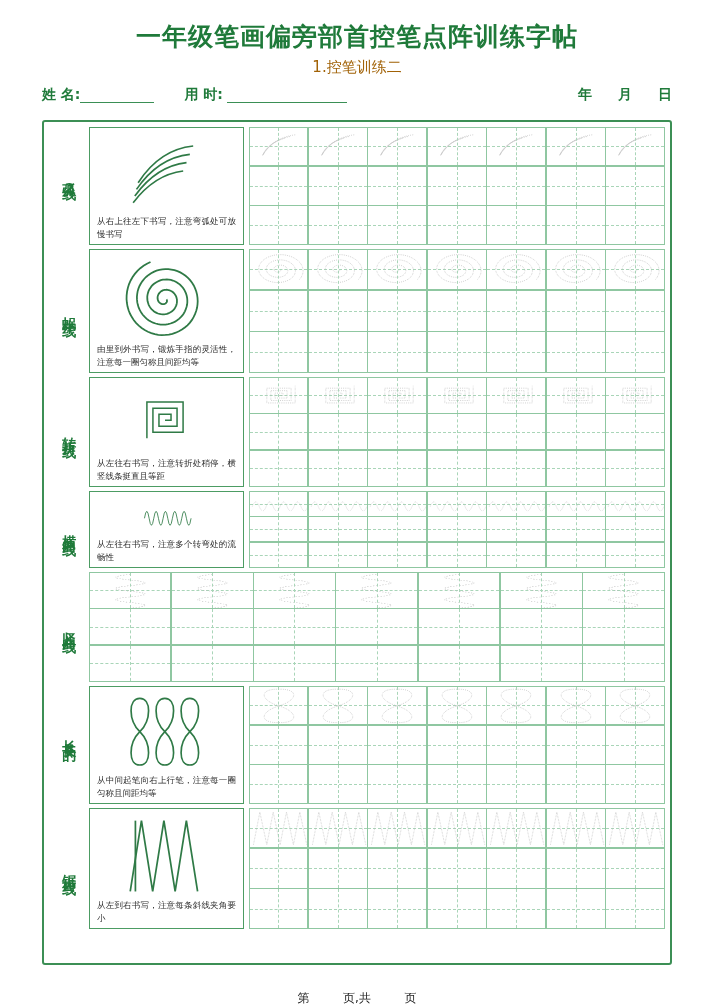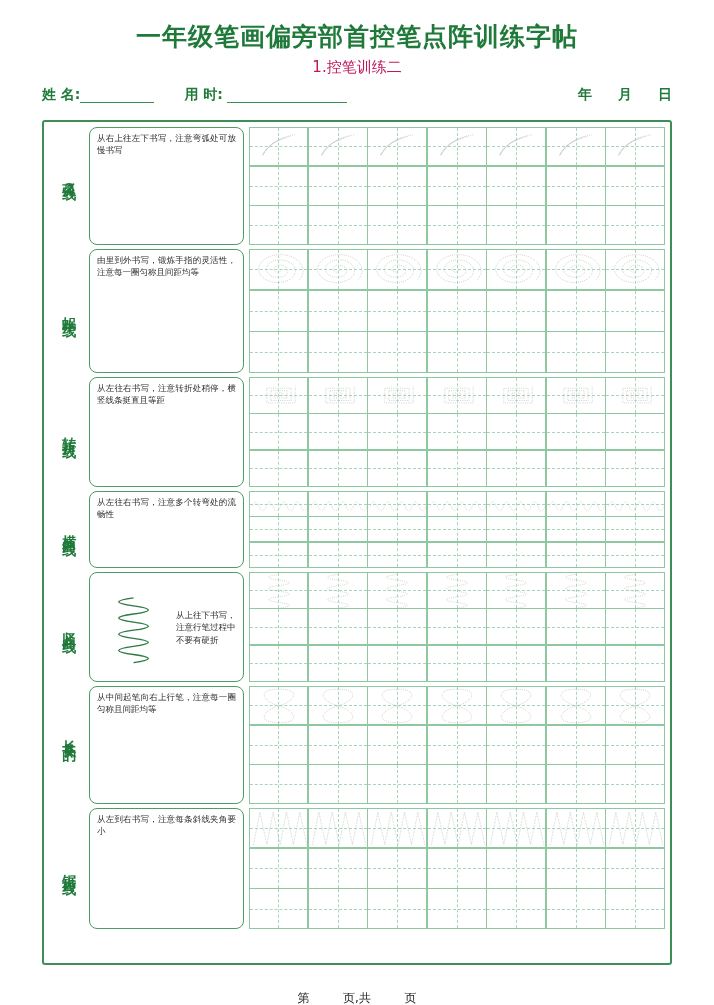--- a/index.html
+++ b/index.html
@@ -26,21 +26,21 @@
     text-align: center;
     color: #1f7a3a;
     font-weight: bold;
     font-size: 25px;
     letter-spacing: 1px;
     margin-top: 20px;
     font-family: "DejaVu Sans", sans-serif;
   }
   .subtitle {
     text-align: center;
-    color: #be185d;
+    color: #a16207;
     font-size: 15px;
     margin-top: 5px;
     font-family: "DejaVu Sans", sans-serif;
   }
   .info-row {
     display: flex;
     align-items: center;
     margin: 9px 42px 1px 42px;
     font-size: 14px;
     color: #1f7a3a;
@@ -91,24 +91,24 @@
     font-weight: bold;
     font-size: 14px;
     letter-spacing: 4px;
     line-height: 1.1;
     font-family: "DejaVu Sans", sans-serif;
   }
   .demo-cell {
     width: 155px;
     box-sizing: border-box;
     border: 1.5px solid #4c9c63;
-    border-radius: 8px;
+    border-radius: 0;
     margin-right: 5px;
     display: flex;
-    flex-direction: row;
+    flex-direction: column;
     padding: 3px 3px 2px 3px;
     box-sizing: border-box;
     background: #fff;
   }
   .demo-inner {
     display: flex;
     flex: 1;
     min-height: 0;
   }
   .demo-art {
@@ -499,30 +499,20 @@
           <div class="gcell"></div>
           <div class="gcell"></div>
           <div class="gcell"></div>
           <div class="gcell"></div>
         </div>
       </div>
       <div class="rowblock" style="height: 110px; margin-bottom: 4px;">
         <div class="label-cell">
           <div class="label-vertical">竖曲线</div>
         </div>
-        <div class="demo-cell">
-          <div class="demo-inner">
-            <div class="demo-art">
-              <svg viewBox="0 0 120 100" style="width:100%;height:100%">
-                <path d="M 60 6 Q 16 12 60 18 Q 104 24 60 30 Q 16 36 60 42 Q 104 48 60 54 Q 16 60 60 66 Q 104 72 60 78 Q 16 84 60 90 Q 104 96 60 102" fill="none" stroke="#2f7a46" stroke-width="2"></path>
-              </svg>
-            </div>
-            <div class="demo-desc side">从上往下书写，注意行笔过程中不要有硬折</div>
-          </div>
-        </div>
         <div class="grid-area" style="grid-template-columns: repeat(7, 1fr); grid-template-rows: repeat(3, 1fr);">
           <div class="gcell">
             <svg viewBox="0 0 100 100" preserveAspectRatio="none">
               <path d="M 50 4 Q 14 12 50 20 Q 86 28 50 36 Q 14 44 50 52 Q 86 60 50 68 Q 14 76 50 84 Q 86 92 50 100" fill="none" stroke="#b4b4b4" stroke-width="1.4" stroke-dasharray="1.6 2.2"></path>
             </svg>
           </div>
           <div class="gcell">
             <svg viewBox="0 0 100 100" preserveAspectRatio="none">
               <path d="M 50 4 Q 14 12 50 20 Q 86 28 50 36 Q 14 44 50 52 Q 86 60 50 68 Q 14 76 50 84 Q 86 92 50 100" fill="none" stroke="#b4b4b4" stroke-width="1.4" stroke-dasharray="1.6 2.2"></path>
             </svg>

